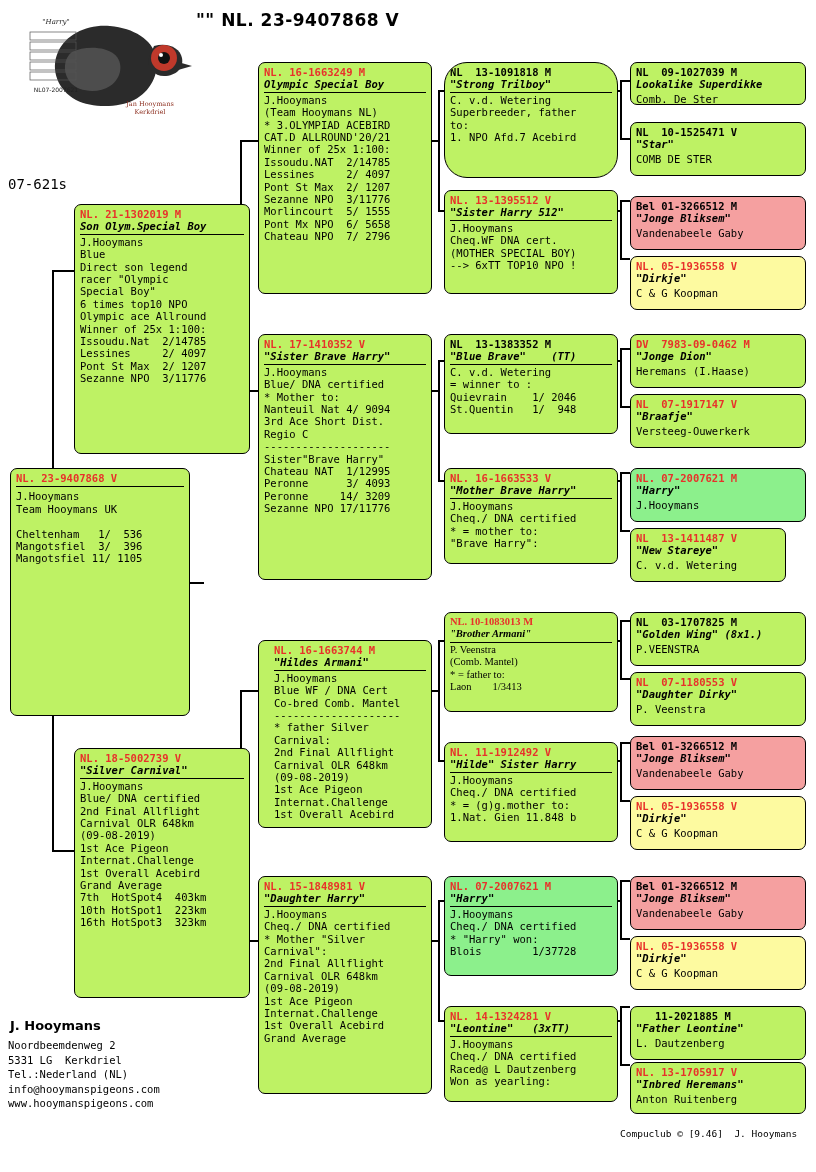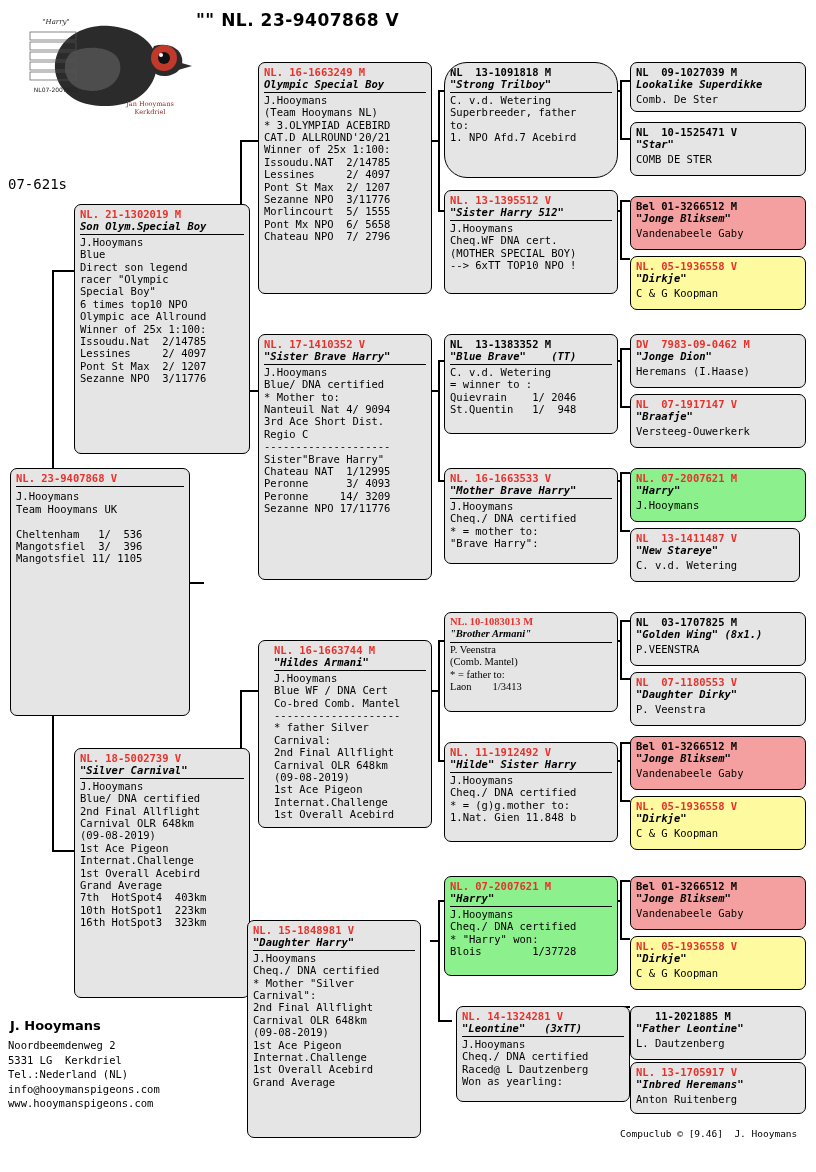--- a/index.html
+++ b/index.html
@@ -22,21 +22,21 @@
     left: 196px; top: 10px; width: 420px;
     font-family: "DejaVu Sans", "Liberation Sans", sans-serif;
     font-size: 17px; font-weight: 700; letter-spacing:.5px;
   }
   #ref-code { left: 8px; top: 176px; font-size: 14px; }
 
   
   .card {
     border: 1.6px solid #000;
     border-radius: 7px;
-    background: #e5e5e5;
+    background: #bef264;
     padding: 3px 5px 4px 5px;
     line-height: 12.4px;
     overflow: hidden;
   }
   .card .ring {
     font-weight: 700;
     color: #e8312a;
     white-space: pre;
   }
   .card .ring.black { color: #000; }
@@ -265,21 +265,21 @@
 * father Silver
 Carnival:
 2nd Final Allflight
 Carnival OLR 648km
 (09-08-2019)
 1st Ace Pigeon
 Internat.Challenge
 1st Overall Acebird</div>
 </div>
 
-<div class="card abs" style="left:247px; top:876px; width:174px; height:218px;margin-top:44px;">
+<div class="card abs" style="left:258px; top:876px; width:174px; height:218px;">
   <div class="ring">NL. 15-1848981 V</div>
   <div class="name">"Daughter Harry"</div>
   <div class="line">J.Hooymans
 Cheq./ DNA certified
 * Mother "Silver
 Carnival":
 2nd Final Allflight
 Carnival OLR 648km
 (09-08-2019)
 1st Ace Pigeon
@@ -344,30 +344,30 @@
 
 <div class="card abs g-green" style="left:444px; top:876px; width:174px; height:100px;">
   <div class="ring">NL. 07-2007621 M</div>
   <div class="name">"Harry"</div>
   <div class="line">J.Hooymans
 Cheq./ DNA certified
 * "Harry" won:
 Blois        1/37728</div>
 </div>
 
-<div class="card abs" style="left:444px; top:1006px; width:174px; height:96px;margin-left:12px;">
+<div class="card abs" style="left:444px; top:1006px; width:174px; height:96px;">
   <div class="ring">NL. 14-1324281 V</div>
   <div class="name">"Leontine"   (3xTT)</div>
   <div class="line">J.Hooymans
 Cheq./ DNA certified
 Raced@ L Dautzenberg
 Won as yearling:</div>
 </div>
 
-<div class="card abs" style="left:630px; top:62px; width:176px; height:50px;">
+<div class="card abs" style="left:630px; top:62px; width:176px; height:43px;">
   <div class="ring black">NL  09-1027039 M</div>
   <div class="name nb">Lookalike Superdikke</div>
   <div class="line">Comb. De Ster</div>
 </div>
 <div class="card abs" style="left:630px; top:122px; width:176px; height:54px;">
   <div class="ring black">NL  10-1525471 V</div>
   <div class="name nb">"Star"</div>
   <div class="line">COMB DE STER</div>
 </div>
 <div class="card abs g-red" style="left:630px; top:196px; width:176px; height:54px;">
@@ -388,21 +388,21 @@
 <div class="card abs" style="left:630px; top:394px; width:176px; height:54px;">
   <div class="ring">NL  07-1917147 V</div>
   <div class="name nb">"Braafje"</div>
   <div class="line">Versteeg-Ouwerkerk</div>
 </div>
 <div class="card abs g-green" style="left:630px; top:468px; width:176px; height:54px;">
   <div class="ring">NL. 07-2007621 M</div>
   <div class="name nb">"Harry"</div>
   <div class="line">J.Hooymans</div>
 </div>
-<div class="card abs" style="left:630px; top:528px; width:170px; height:54px;">
+<div class="card abs" style="left:630px; top:528px; width:156px; height:54px;">
   <div class="ring">NL  13-1411487 V</div>
   <div class="name nb">"New Stareye"</div>
   <div class="line">C. v.d. Wetering</div>
 </div>
 <div class="card abs" style="left:630px; top:612px; width:176px; height:54px;">
   <div class="ring black">NL  03-1707825 M</div>
   <div class="name nb">"Golden Wing" (8x1.)</div>
   <div class="line">P.VEENSTRA</div>
 </div>
 <div class="card abs" style="left:630px; top:672px; width:176px; height:54px;">

